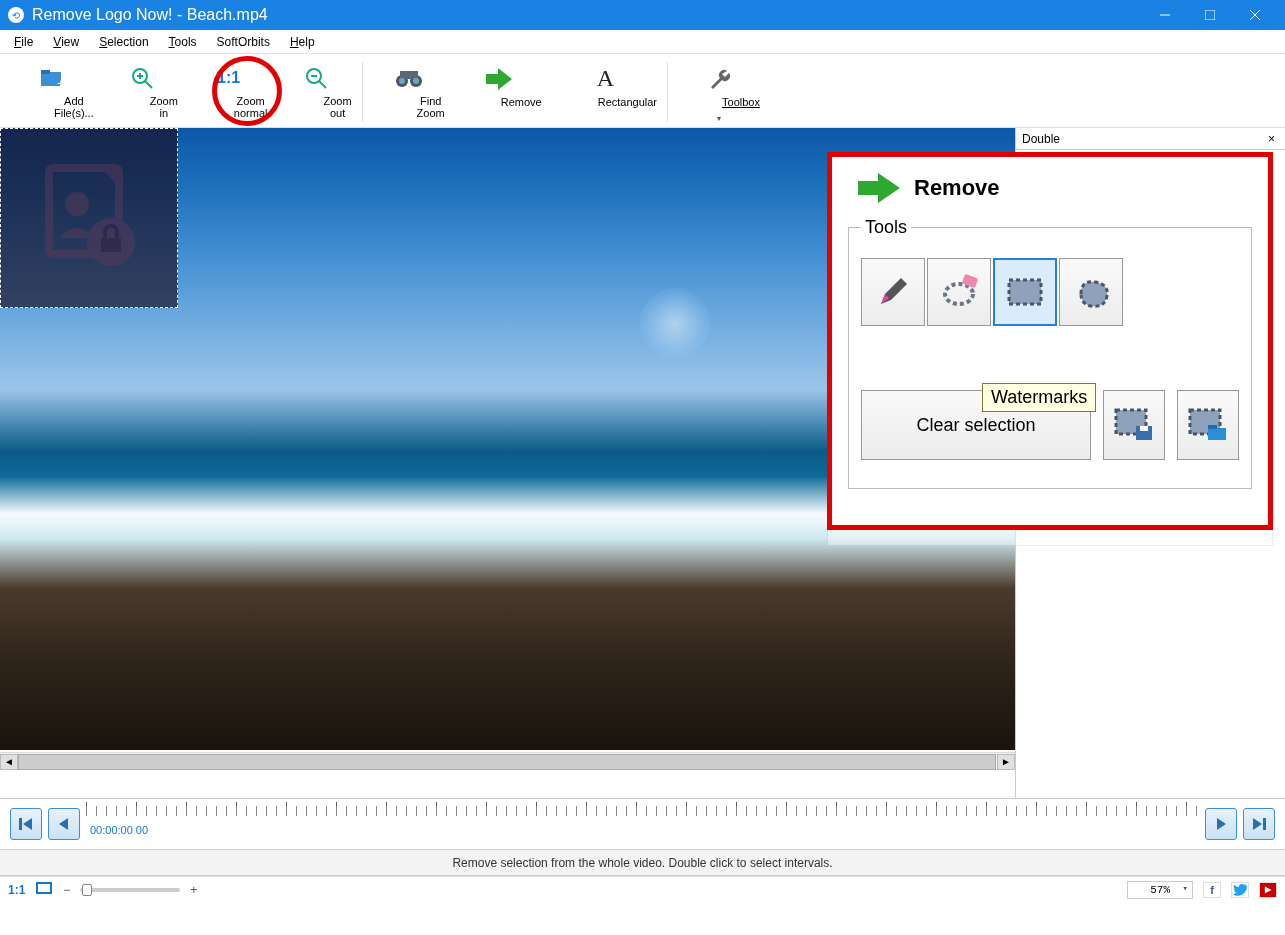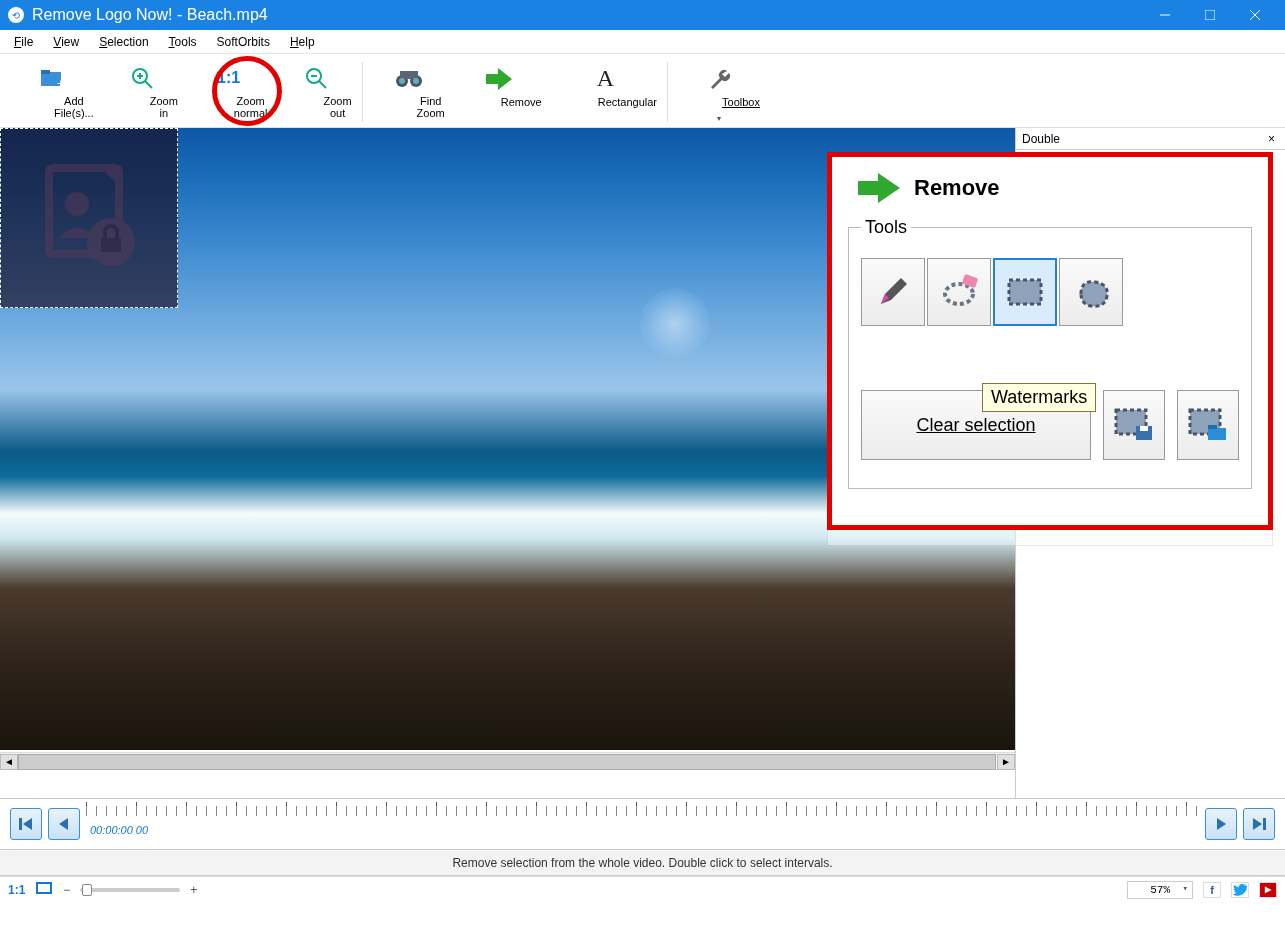--- a/index.html
+++ b/index.html
@@ -58,33 +58,33 @@
 }
 .callout .hdr { display: flex; align-items: center; gap: 12px; padding: 4px 0 12px 8px; }
 .callout .hdr .arrow { width: 46px; height: 34px; }
 .callout .hdr .title { font-size: 22px; font-weight: bold; }
 .callout fieldset { border: 1px solid #bbb; padding: 20px 12px 28px 12px; }
 .callout fieldset legend { font-size: 18px; padding: 0 4px; }
 .tool-row { display: flex; gap: 2px; }
 .tool-tile { width: 64px; height: 68px; border: 1px solid #999; background: linear-gradient(#fafafa,#ececec); display: flex; align-items: center; justify-content: center; cursor: pointer; }
 .tool-tile.active { border: 2px solid #2a7fd4; background: #d9ecfb; }
 .tooltip-label { position: absolute; top: 226px; left: 150px; background: #ffffe1; border: 1px solid #7a7a3a; padding: 3px 8px; font-size: 18px; }
-.btn-row { display: flex; gap: 12px; margin-top: 64px; align-items: flex-start; text-decoration: underline; }
+.btn-row { display: flex; gap: 12px; margin-top: 64px; align-items: flex-start; }
 .btn-clear { flex: 1; height: 70px; border: 1px solid #999; background: linear-gradient(#fafafa,#ececec); font-size: 18px; cursor: pointer; }
 .btn-small { width: 62px; height: 70px; border: 1px solid #999; background: linear-gradient(#fafafa,#ececec); display:flex; align-items:center; justify-content:center; cursor:pointer; }
 .fade-below { position:absolute; top:530px; left:827px; width:446px; height:16px; border-left:1px solid #ccc; border-right:1px solid #ccc; border-bottom:1px solid #ccc; background:#fff; opacity:0.4;}
 
 
 .hscroll { height: 18px; background: #f0f0f0; border-top: 1px solid #ddd; display: flex; align-items: center; }
 .hscroll .arrow { width: 18px; height: 16px; background: #e0e0e0; display:flex; align-items:center; justify-content:center; font-size:10px; cursor:pointer; border:1px solid #bbb;}
 .hscroll .track { flex: 1; height: 16px; background: #f5f5f5; position:relative; }
 .hscroll .thumb { position:absolute; left:0; top:0; height:16px; width:978px; background:#cdcdcd; border:1px solid #aaa;}
 
 
-.timeline { height: 52px; border-top: 1px solid #ccc; border-bottom: 1px solid #ccc; background: #fff; display: flex; align-items: center; padding: 0 10px; gap: 6px; font-style: italic; }
+.timeline { height: 52px; border-top: 1px solid #ccc; border-bottom: 1px solid #ccc; background: #fff; display: flex; align-items: center; padding: 0 10px; gap: 6px; }
 .tlbtn { width: 32px; height: 32px; border: 1px solid #3a8fd6; border-radius: 3px; background: linear-gradient(#e8f2fb,#c9e2f6); display:flex; align-items:center; justify-content:center; color:#2a6fae; cursor:pointer; }
 .timeline-track { flex: 1; height: 44px; position: relative; padding-top: 4px; }
 .ticks { position: absolute; top: 4px; left: 0; right: 0; height: 10px;
   background-image: repeating-linear-gradient(to right, #888 0, #888 1px, transparent 1px, transparent 10px);
 }
 .ticks.big { top:0; height:14px; background-image: repeating-linear-gradient(to right, #555 0, #555 1px, transparent 1px, transparent 50px);}
 .timecode { color: #1178d6; font-size: 11px; position: absolute; top: 22px; left: 4px; }
 
 
 .infobar { height: 26px; background: #f3f3f3; border-bottom: 1px solid #ccc; display: flex; align-items: center; justify-content: center; font-size: 12px; color: #333; }

